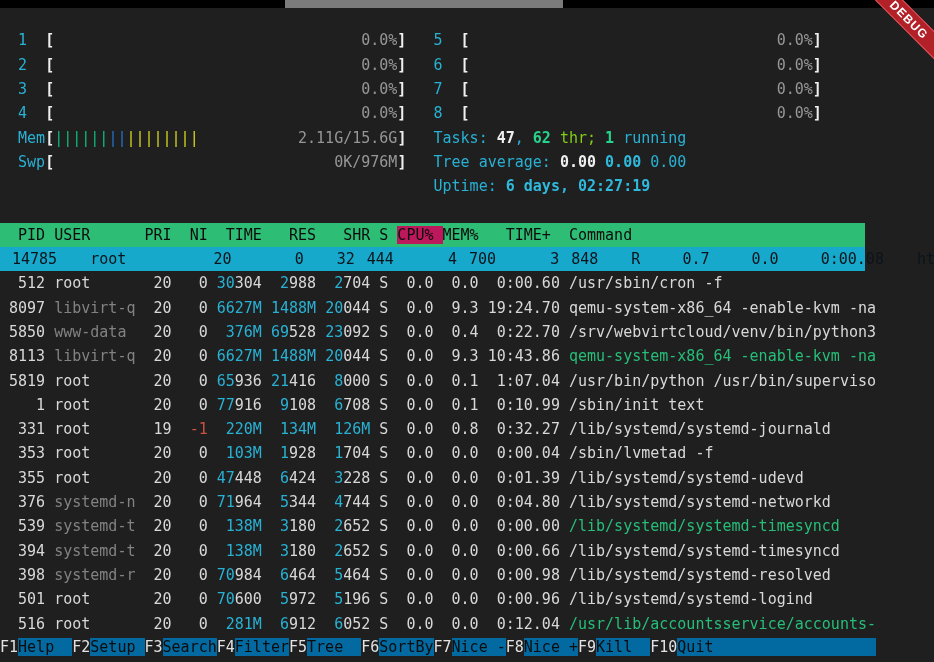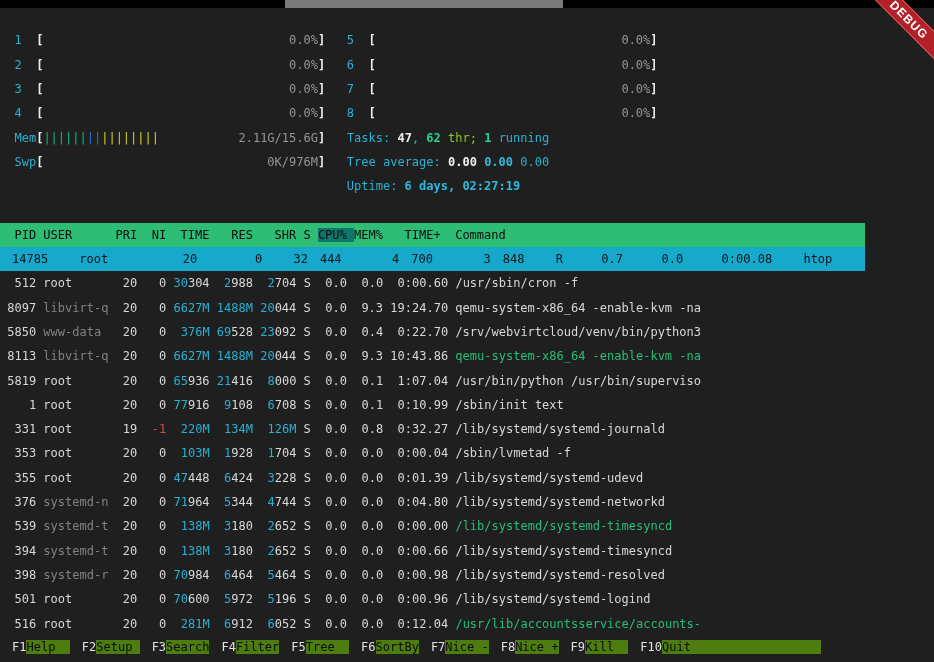--- a/index.html
+++ b/index.html
@@ -5,43 +5,43 @@
   html,body{margin:0;padding:0;background:#000;}
   .screen{
     position:relative;width:934px;height:662px;overflow:hidden;
     background:#1f1f1f;
     font-family:"DejaVu Sans Mono","Liberation Mono",monospace;
   }
   .top-strip{position:absolute;top:0;left:0;width:934px;height:8px;background:#000;z-index:5;}
   .grip{position:absolute;top:0;left:285px;width:278px;height:8px;background:#7b7b7b;}
   .ln{
     position:absolute;left:0;width:865px;height:24.3px;line-height:24.3px;
-    font-size:12px;white-space:pre;color:#d8d8d8;
+    font-size:15px;white-space:pre;color:#d8d8d8;
   }
   .w{color:#d8d8d8;}
   .wb{color:#efefef;font-weight:bold;}
   .gray{color:#969696;}
   .dim{color:#828282;}
   .cyan{color:#29b1d4;}
   .cb{color:#2fbadd;font-weight:bold;}
   .green{color:#84cc16;}
   .gb{color:#26d48c;font-weight:bold;}
   .gcmd{color:#26be78;}
   .red{color:#cd5046;}
   .pg{color:#0dbc79;}
   .pb{color:#2472c8;}
   .py{color:#d5d31f;}
   .hdr-line{background:#2ebd74;}
   .hdr{color:#0c0c0c;}
-  .hdr-sort{background:#0f766e;color:#0c0c0c;text-align:center;}
+  .hdr-sort{background:#be185d;color:#0c0c0c;text-align:center;}
   .sel{background:#16a9cc;}
   .sel span{color:#0c141a;padding-left:12px;}
   .fbar{height:22px;line-height:22px;}
-  .fk{color:#e2e2e2;padding-left:12px;}
-  .fl{background:#4d7c0f;color:#0c0c0c;}
+  .fk{color:#e2e2e2;}
+  .fl{background:#0369a1;color:#0c0c0c;}
   .ribbon{
     position:absolute;top:10px;right:-40px;width:130px;z-index:6;
     transform:rotate(45deg);background:#b22028;color:#fff;
     font-family:"Liberation Sans",sans-serif;font-size:12px;font-weight:bold;
     text-align:center;letter-spacing:1px;padding:2px 0;
     border-top:1px solid #d8545c;border-bottom:1px solid #d8545c;
   }
 </style>
 </head>
 <body>

